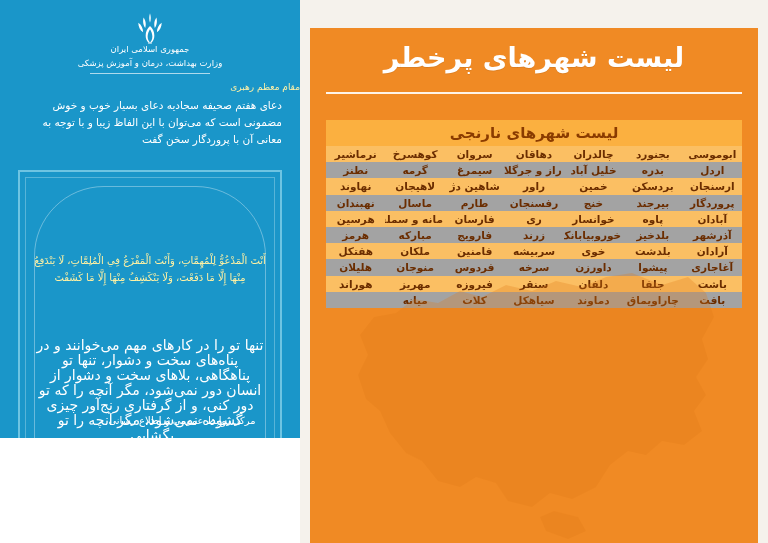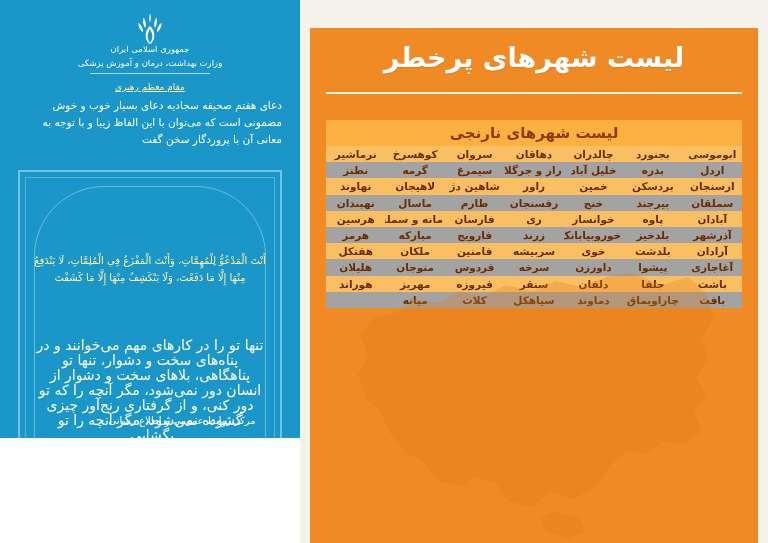--- a/index.html
+++ b/index.html
@@ -159,25 +159,23 @@
     top: 73px;
     left: 90px;
     width: 120px;
     height: 1px;
     background: rgba(255,255,255,.65);
   }
   .leader-label {
     position: absolute;
     top: 82px;
     width: 100%;
-    text-align: center;
     color: #fff2a8;
     font-size: 9px;
     direction: rtl;
-    text-decoration: underline;
   }
   .intro {
     position: absolute;
     top: 97px;
     left: 18px;
     right: 18px;
     text-align: right;
     color: #ffffff;
     font-size: 10.5px;
     line-height: 17px;
@@ -287,21 +285,21 @@
               <tr class="odd">
                 <td>ارسنجان</td>
                 <td>بردسکن</td>
                 <td>خمین</td>
                 <td>راور</td>
                 <td>شاهین دژ</td>
                 <td>لاهیجان</td>
                 <td>نهاوند</td>
               </tr>
               <tr class="even">
-                <td>سملقان</td>
+                <td>پروردگار</td>
                 <td>بیرجند</td>
                 <td>خنج</td>
                 <td>رفسنجان</td>
                 <td>طارم</td>
                 <td>ماسال</td>
                 <td>نهبندان</td>
               </tr>
               <tr class="odd">
                 <td>آبادان</td>
                 <td>پاوه</td>

